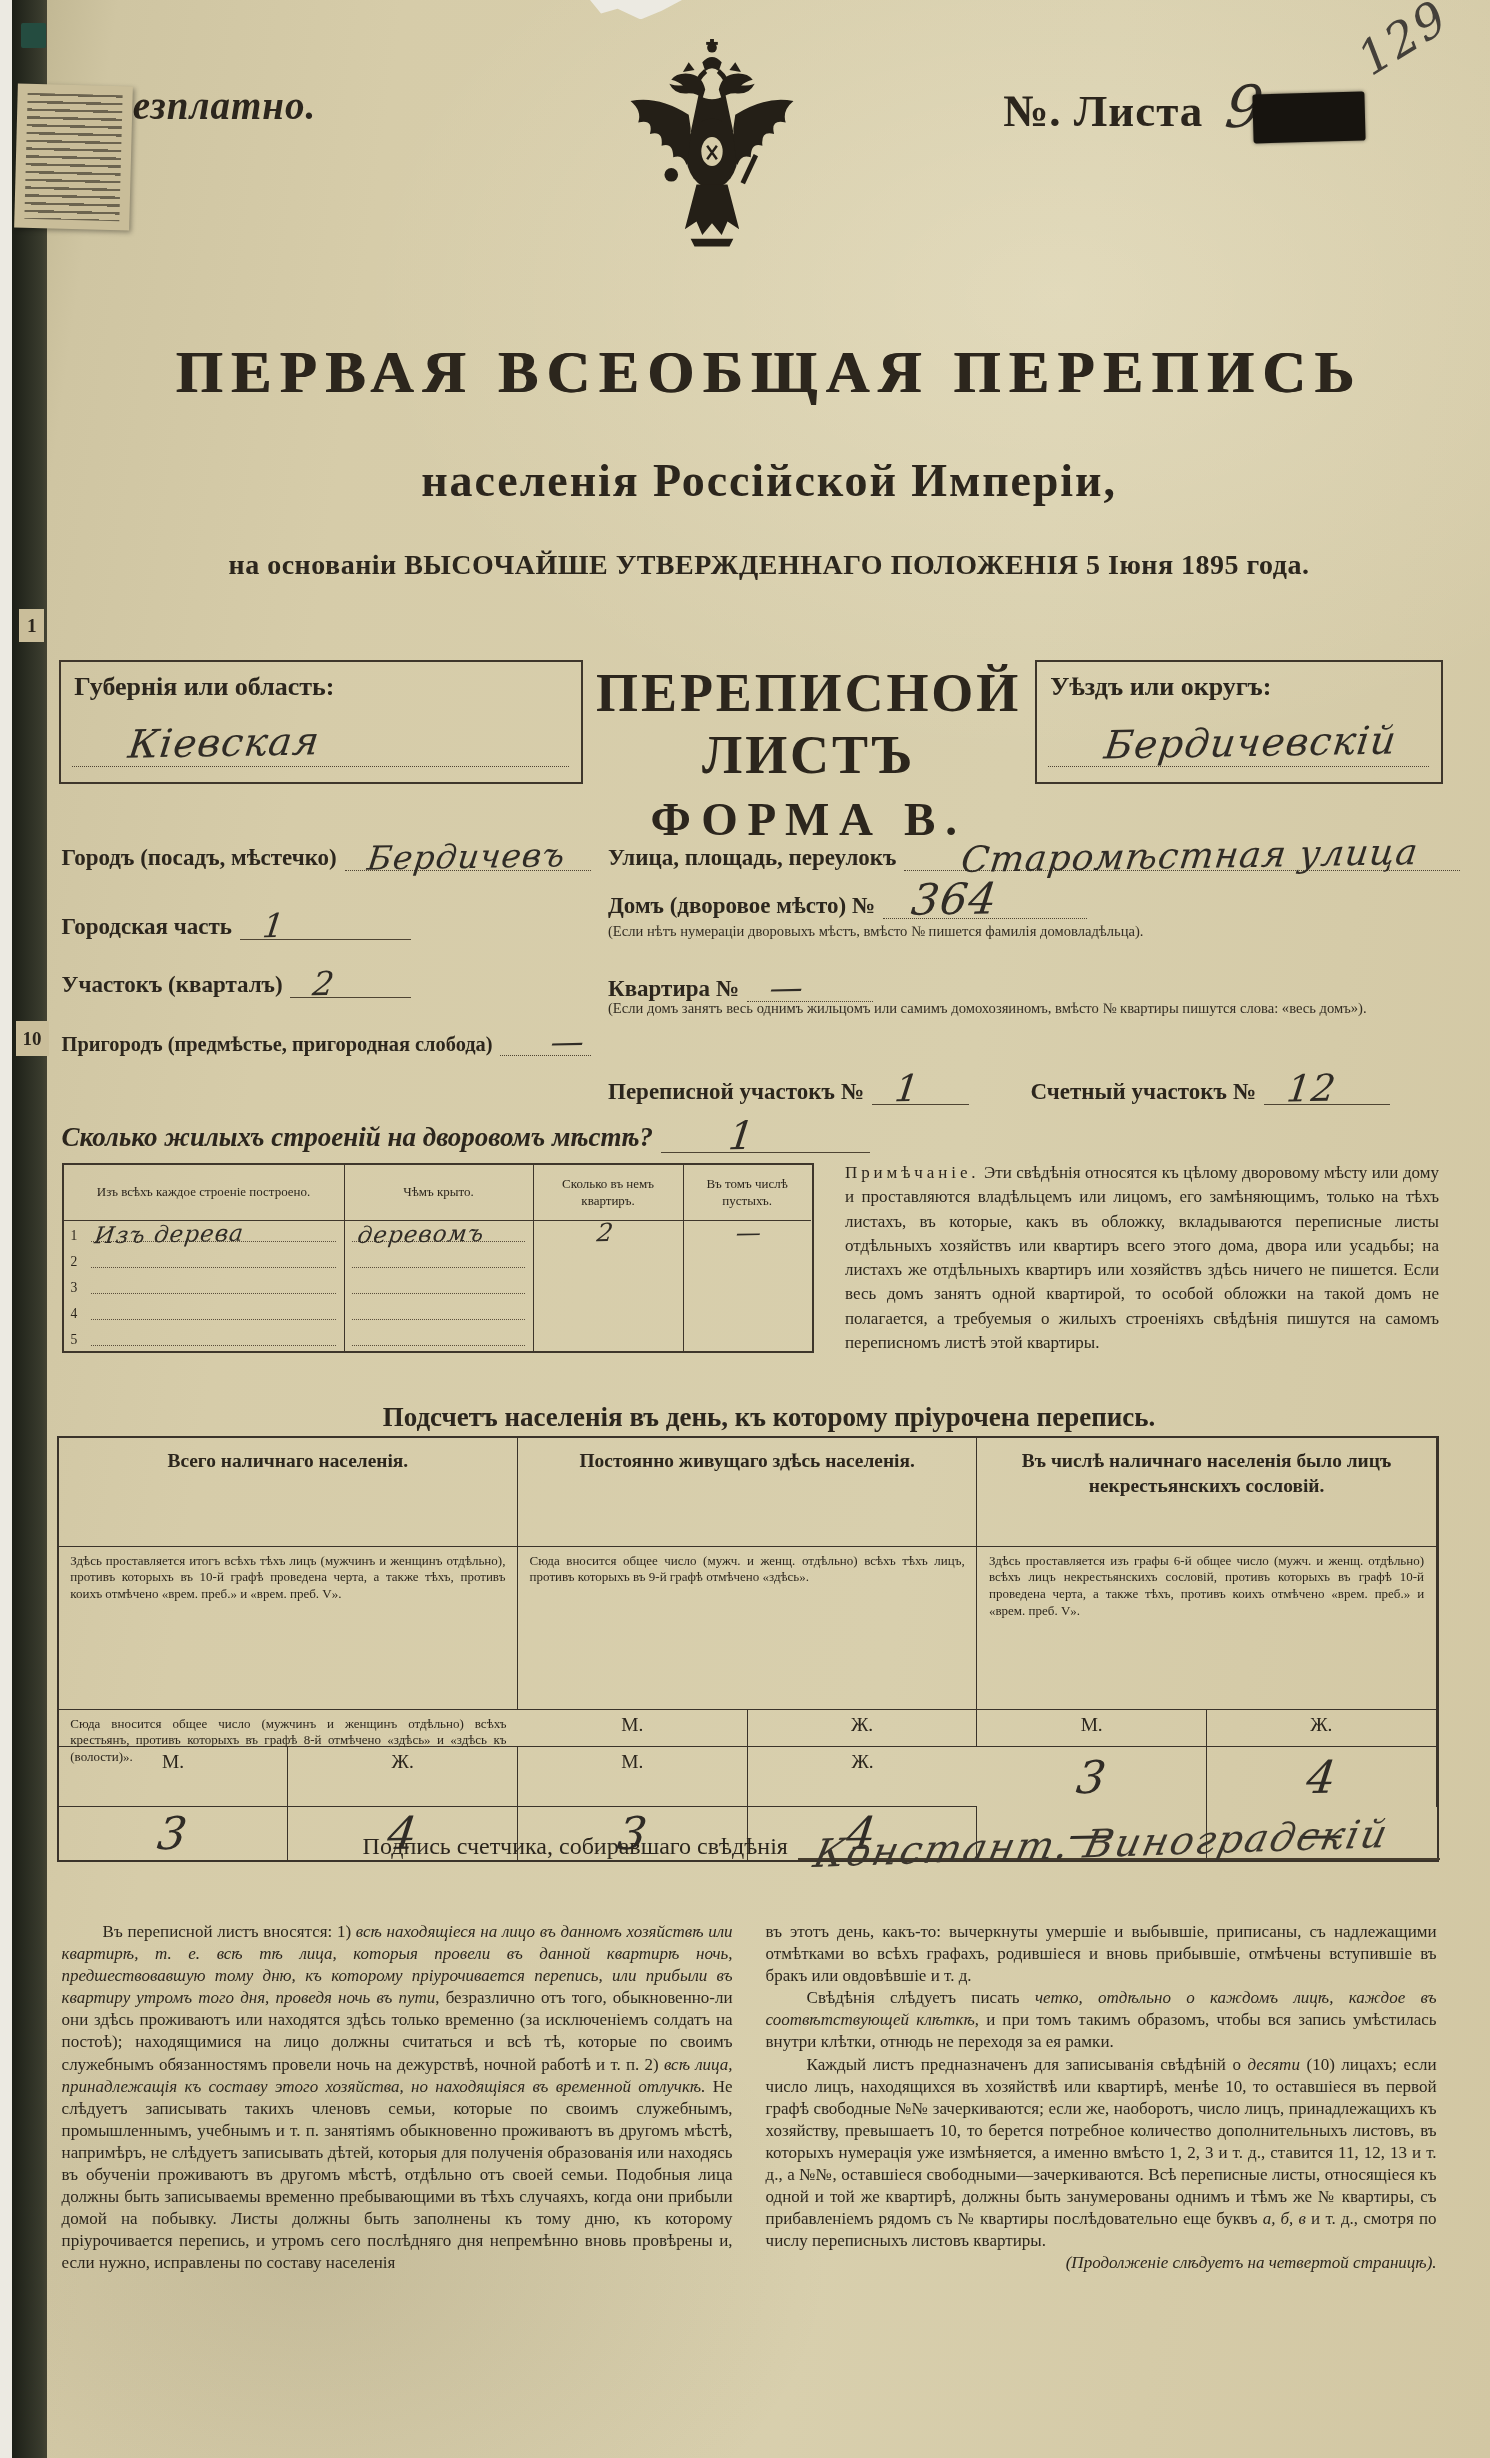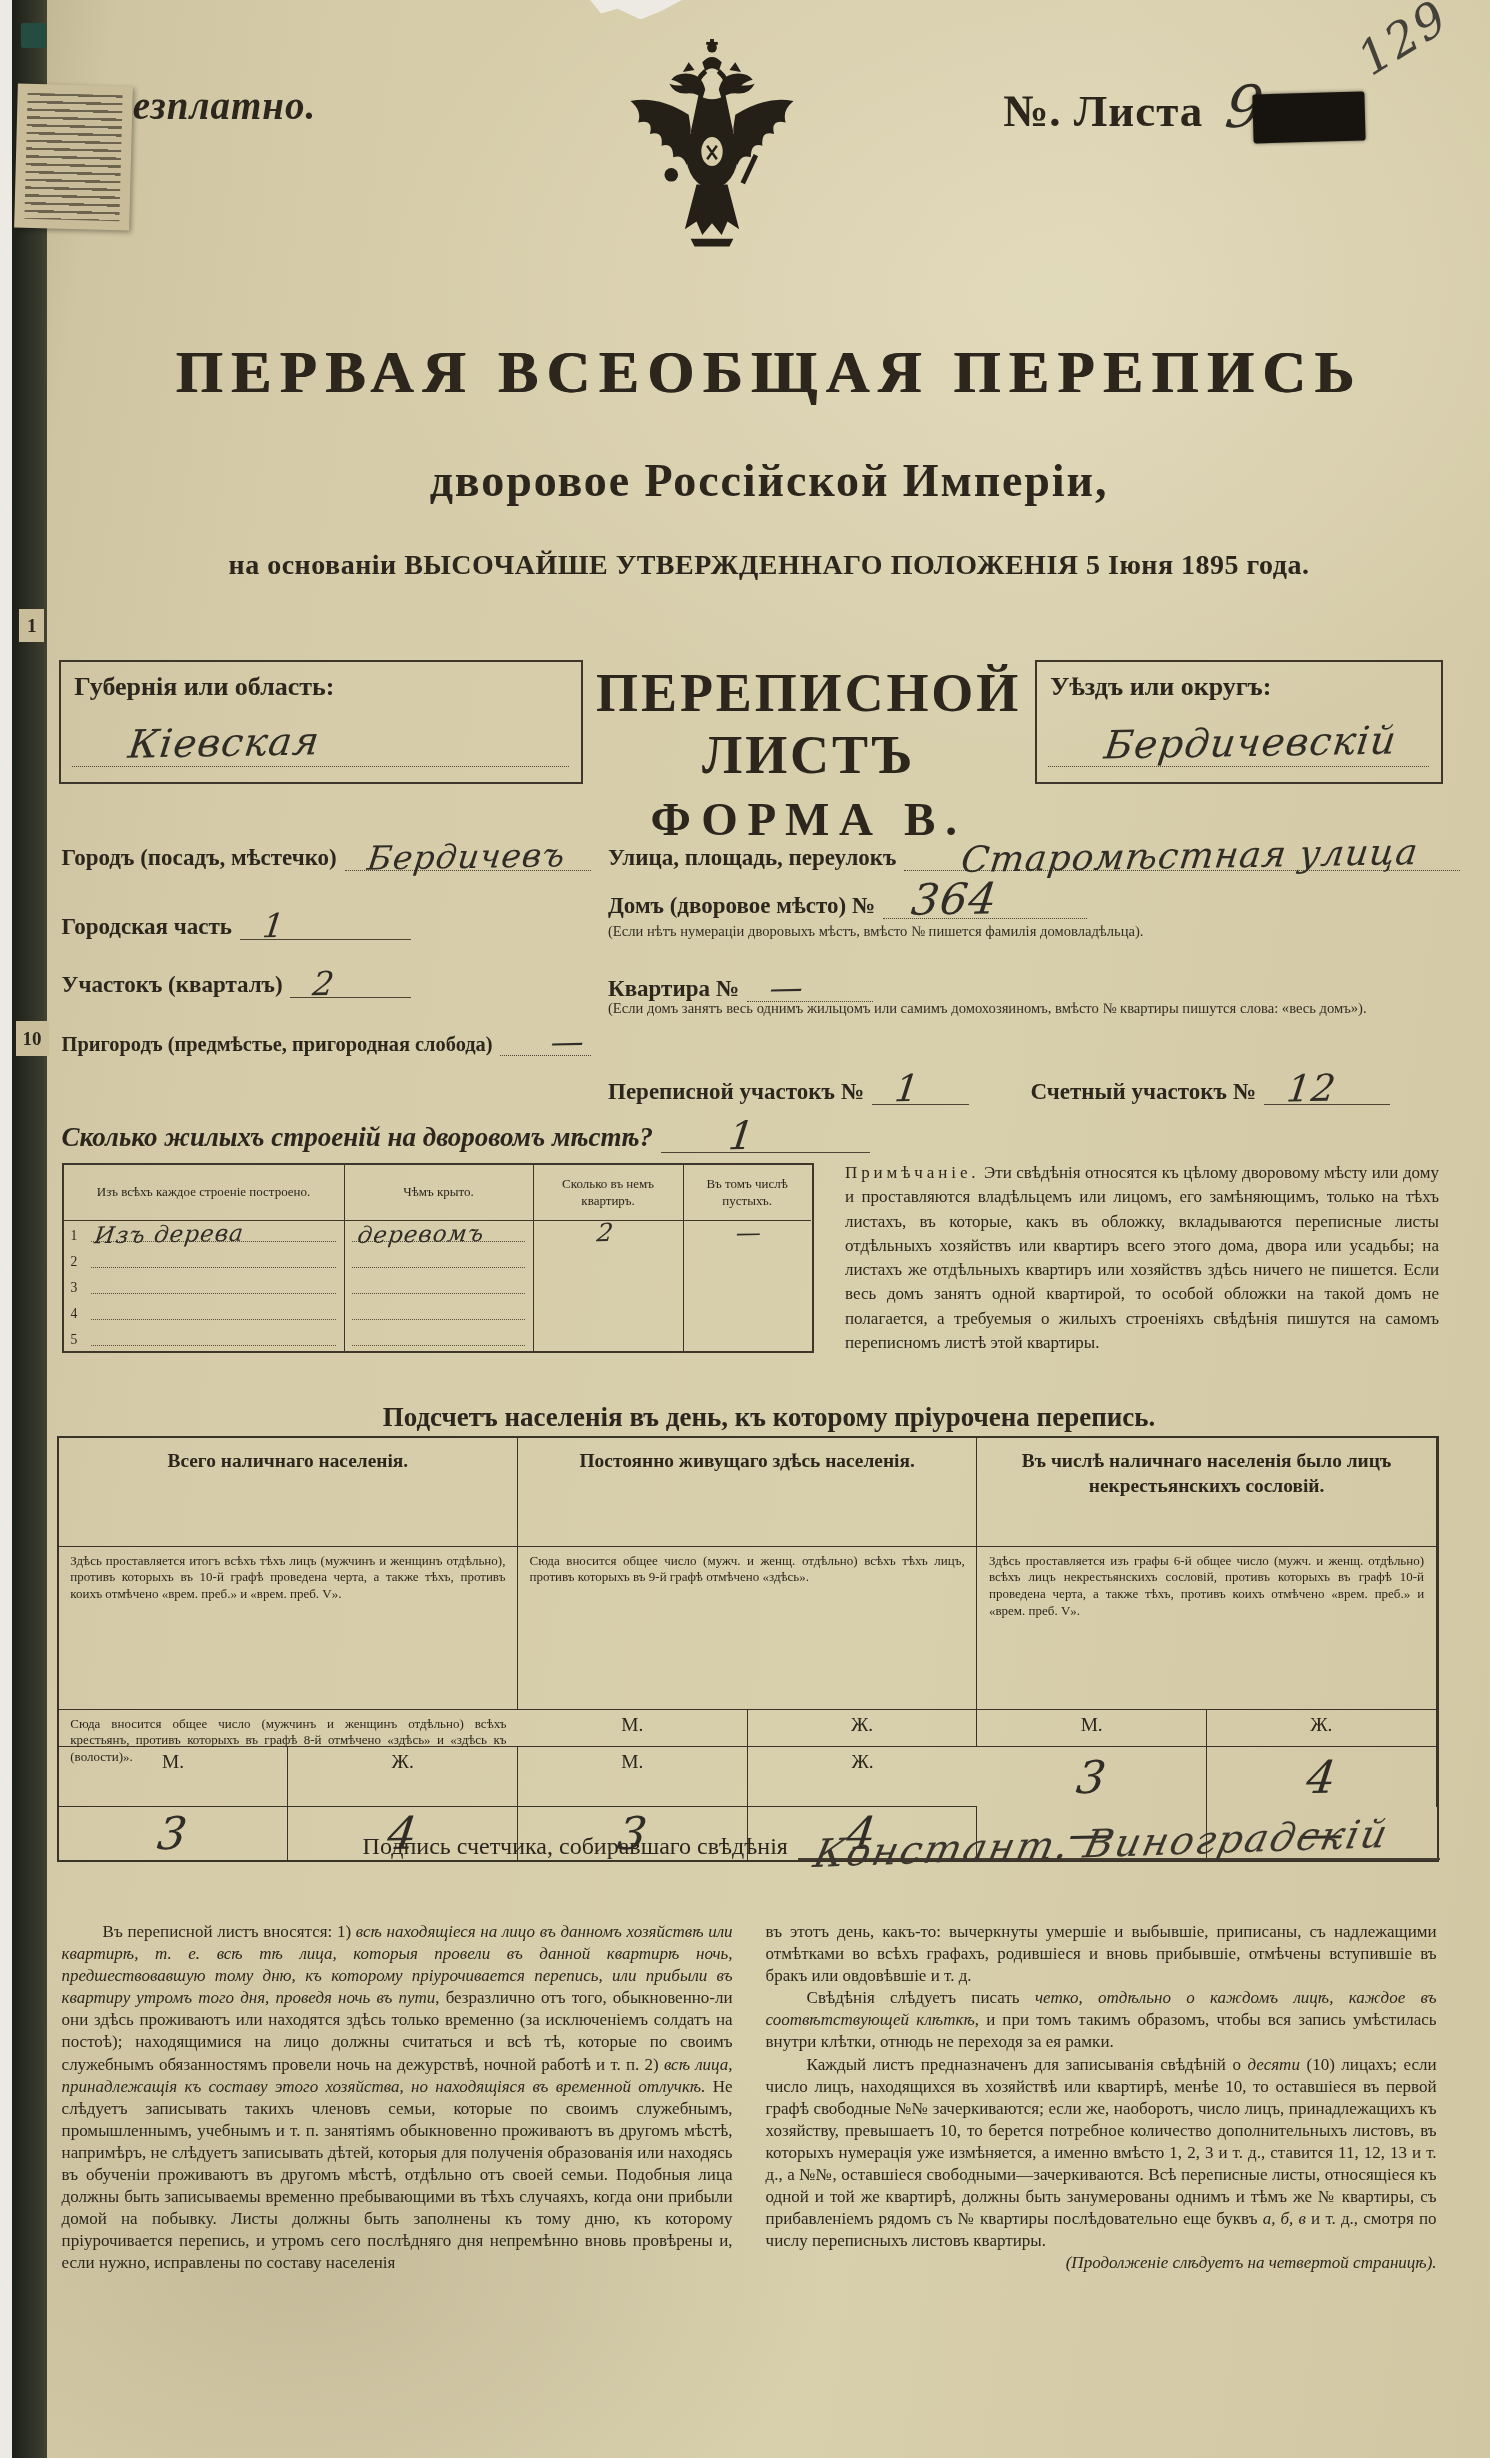--- a/index.html
+++ b/index.html
@@ -154,21 +154,21 @@
   </svg>
 
   <div class="sheetno">
     <span class="snl">№. Листа</span>
     <span class="hw">9</span>
     <span class="snbox"></span>
   </div>
   <div class="corner-num">129</div>
 
   <div class="t1">ПЕРВАЯ ВСЕОБЩАЯ ПЕРЕПИСЬ</div>
-  <div class="t2">дворовое Россійской Имперіи,</div>
+  <div class="t2">населенія Россійской Имперіи,</div>
   <div class="t3">на основаніи ВЫСОЧАЙШЕ УТВЕРЖДЕННАГО ПОЛОЖЕНІЯ 5 Іюня 1895 года.</div>
 
   <div class="region">
     <div class="rbox left">
       <div class="rlabel">Губернія или область:</div>
       <div class="rline"></div>
       <span class="hw">Кіевская</span>
     </div>
     <div class="rcenter">
       <div class="fh1">ПЕРЕПИСНОЙ ЛИСТЪ</div>

